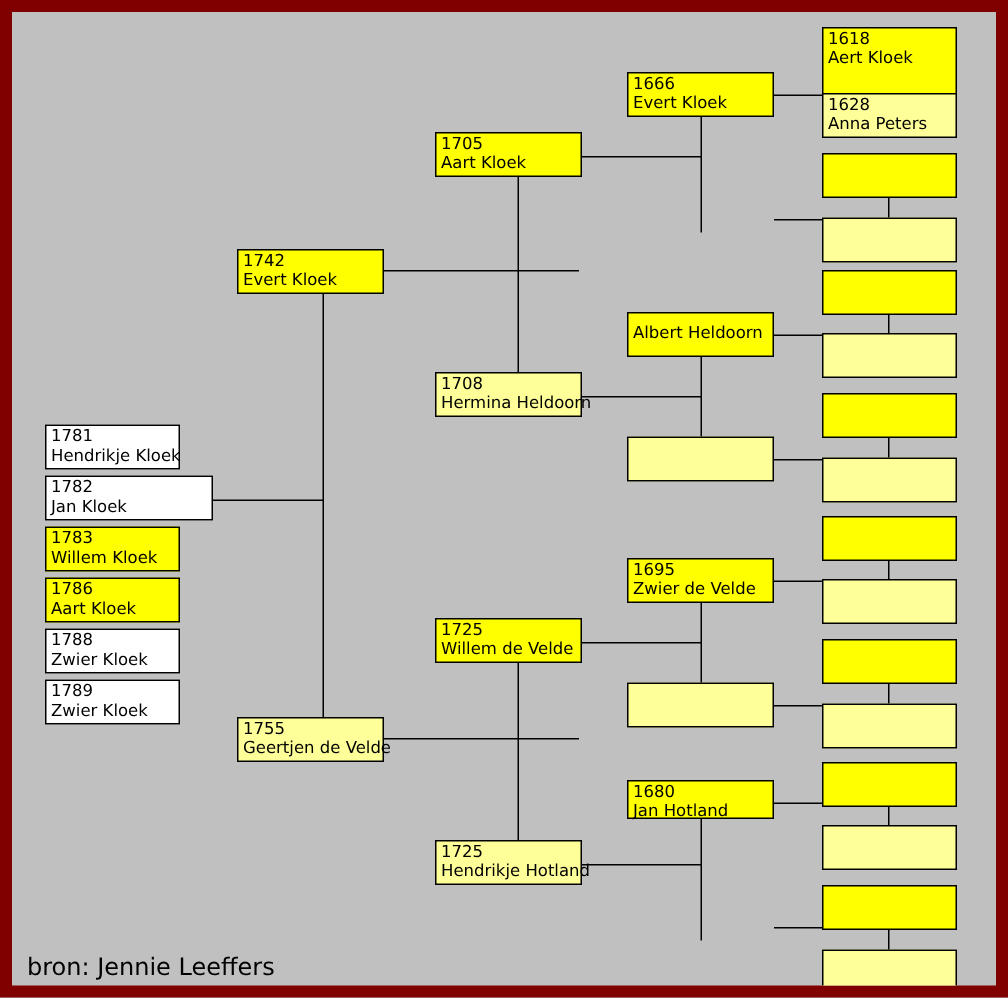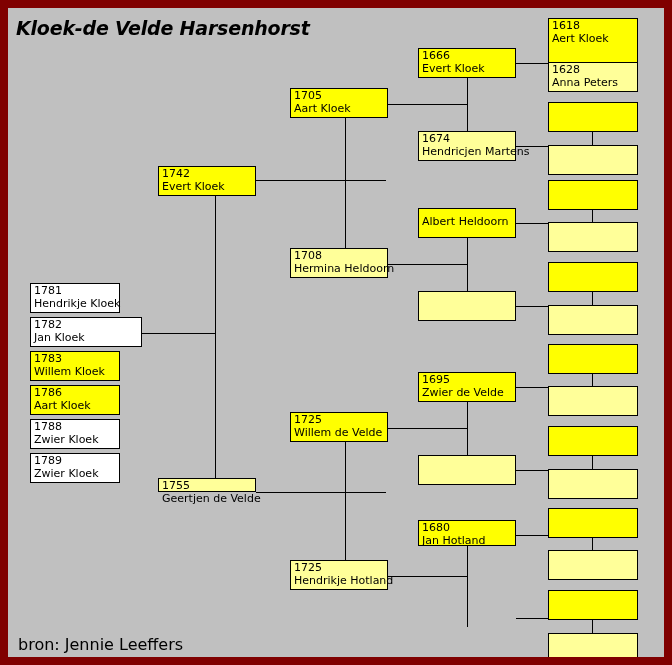--- a/index.html
+++ b/index.html
@@ -64,21 +64,20 @@
     background:#000;
   }
   .line.h{height:1px;}
   .line.v{width:1px;}
 </style>
 </head>
 <body>
 
 <div id="canvas">
 
-  <div class="title">Kloek-de Velde Harsenhorst</div>
 
   <div class="line h" style="left:120px;top:325px;width:88px;"></div>
   <div class="line v" style="left:207px;top:180px;height:304px;"></div>
 
   <div class="line h" style="left:248px;top:172px;width:130px;"></div>
   <div class="line v" style="left:337px;top:108px;height:148px;"></div>
 
   <div class="line h" style="left:248px;top:484px;width:130px;"></div>
   <div class="line v" style="left:337px;top:420px;height:148px;"></div>
 
@@ -140,21 +139,21 @@
   </div>
   <div class="node plain" style="left:22px;top:445px;width:90px;height:30px;">
     <span class="yr">1789</span>
     <span class="nm">Zwier Kloek</span>
   </div>
 
   <div class="node male" style="left:150px;top:158px;width:98px;height:30px;">
     <span class="yr">1742</span>
     <span class="nm">Evert Kloek</span>
   </div>
-  <div class="node female" style="left:150px;top:470px;width:98px;height:14px;">
+  <div class="node female" style="left:150px;top:470px;width:98px;height:30px;">
     <span class="yr">1755</span>
     <span class="nm">Geertjen de Velde</span>
   </div>
 
   <div class="node male" style="left:282px;top:80px;width:98px;height:30px;">
     <span class="yr">1705</span>
     <span class="nm">Aart Kloek</span>
   </div>
   <div class="node female" style="left:282px;top:240px;width:98px;height:30px;">
     <span class="yr">1708</span>
@@ -166,24 +165,20 @@
   </div>
   <div class="node female" style="left:282px;top:552px;width:98px;height:30px;">
     <span class="yr">1725</span>
     <span class="nm">Hendrikje Hotland</span>
   </div>
 
   <div class="node male" style="left:410px;top:40px;width:98px;height:30px;">
     <span class="yr">1666</span>
     <span class="nm">Evert Kloek</span>
   </div>
-  <div class="node female" style="left:410px;top:123px;width:98px;height:30px;">
-    <span class="yr">1674</span>
-    <span class="nm">Hendricjen Martens</span>
-  </div>
   <div class="node male noyear" style="left:410px;top:200px;width:98px;height:30px;">
     <span class="yr"></span>
     <span class="nm">Albert Heldoorn</span>
   </div>
   <div class="node female" style="left:410px;top:283px;width:98px;height:30px;">
     <span class="yr"></span>
     <span class="nm"></span>
   </div>
   <div class="node male" style="left:410px;top:364px;width:98px;height:30px;">
     <span class="yr">1695</span>

